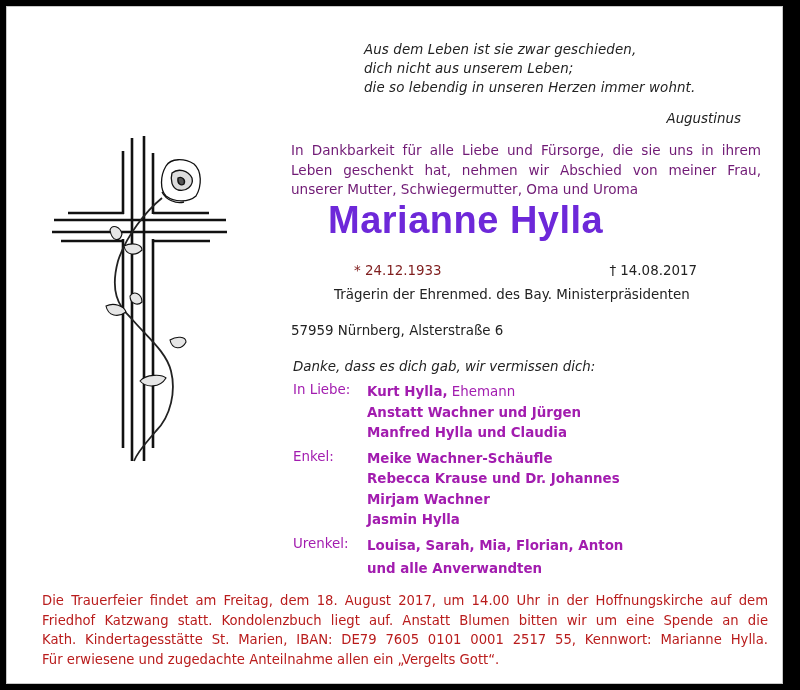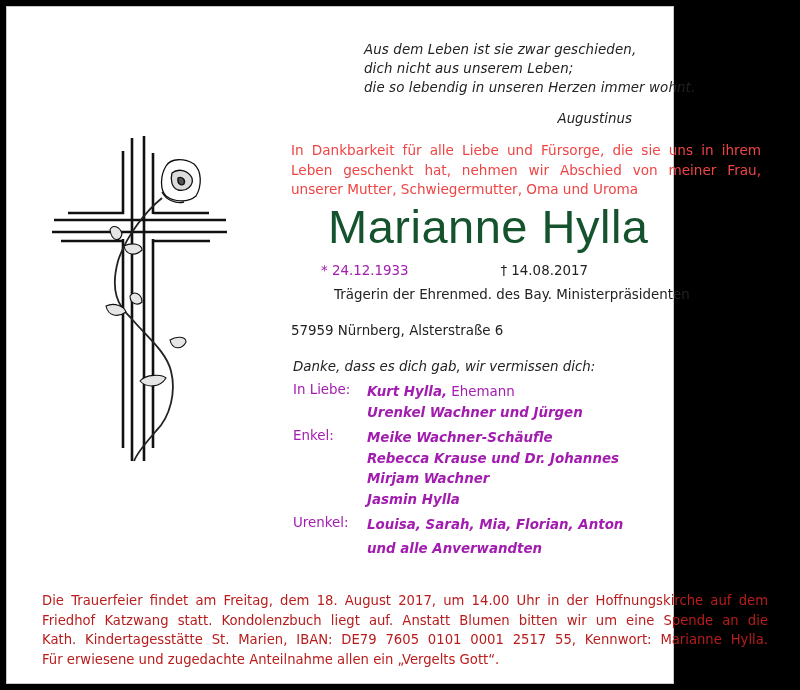--- a/index.html
+++ b/index.html
@@ -3,52 +3,52 @@
 <meta charset="utf-8">
 <style>
   html, body { margin: 0; padding: 0; }
   body {
     width: 800px; height: 690px; background: #000;
     position: relative; overflow: hidden;
     font-family: "DejaVu Sans", sans-serif;
     color: #1a1a1a;
   }
   .card {
-    position: absolute; left: 6px; top: 6px; width: 668px; height: 678px;
+    position: absolute; left: 6px; top: 6px; width: 777px; height: 678px;
     background: #fff; box-shadow: inset 0 0 0 1px #c8c8c8;
   }
   .abs { position: absolute; white-space: nowrap; }
   .quote {
     left: 358px; top: 34px; font-style: italic; font-size: 13.4px;
     line-height: 19px; color: #222; letter-spacing: 0.1px;
   }
   .quote .line { display: block; }
   .quote-author {
     right: 42px; top: 105px; font-style: italic; font-size: 13.4px; color: #222;
   }
   .intro {
     left: 285px; top: 135px; width: 470px; font-size: 13.6px; line-height: 19.5px;
-    color: #ef4444; white-space: normal; text-align: justify; text-align-last: left;
+    color: #701a75; white-space: normal; text-align: justify; text-align-last: left;
   }
   .intro .line { display: block; text-align-last: justify; }
   .intro .line.last { text-align-last: left; }
   .name {
     left: 322px; top: 193px; font-family: "Liberation Sans", sans-serif;
-    font-weight: normal; font-size: 47px; letter-spacing: 0.5px; color: #14532d;
+    font-weight: bold; font-size: 38px; letter-spacing: 0.5px; color: #6d28d9;
   }
-  .birth { left: 315px; top: 257px; font-size: 13.4px; color: #a21caf; }
+  .birth { left: 348px; top: 257px; font-size: 13.4px; color: #7f1d1d; }
   .death { right: 86px; top: 257px; font-size: 13.4px; color: #222; }
   .honor { left: 328px; top: 281px; font-size: 13.4px; color: #222; }
   .address { left: 285px; top: 317px; font-size: 13.4px; color: #222; }
   .thanks { left: 287px; top: 353px; font-size: 13.4px; font-style: italic; color: #222; }
   .family { left: 287px; top: 376px; font-size: 13.4px; color: #a21caf; }
   .fam-group { display: flex; margin-bottom: 5px; }
   .fam-label { width: 74px; }
   .fam-names .row { display: block; line-height: 20.5px; }
-  .fam-names .b { font-weight: bold; font-style: italic; }
+  .fam-names .b { font-weight: bold; }
   .footer {
     left: 36px; top: 585px; width: 726px; font-size: 13.2px; line-height: 19.5px;
     color: #b91c1c; white-space: normal;
   }
   .footer .line { display: block; text-align-last: justify; text-align: justify; }
   .footer .line.last { text-align-last: left; }
   .cross { position: absolute; left: 40px; top: 125px; width: 190px; height: 335px; }
 </style>
 </head>
 <body>
@@ -113,21 +113,22 @@
   <div class="abs honor">Trägerin der Ehrenmed. des Bay. Ministerpräsidenten</div>
   <div class="abs address">57959 Nürnberg, Alsterstraße 6</div>
 
   <div class="abs thanks">Danke, dass es dich gab, wir vermissen dich:</div>
 
   <div class="abs family">
     <div class="fam-group">
       <div class="fam-label">In Liebe:</div>
       <div class="fam-names">
         <span class="row"><span class="b">Kurt Hylla,</span><span> Ehemann</span></span>
-        <span class="row b">Urenkel Wachner und Jürgen</span>
+        <span class="row b">Anstatt Wachner und Jürgen</span>
+        <span class="row b">Manfred Hylla und Claudia</span>
       </div>
     </div>
     <div class="fam-group">
       <div class="fam-label">Enkel:</div>
       <div class="fam-names">
         <span class="row b">Meike Wachner-Schäufle</span>
         <span class="row b">Rebecca Krause und Dr. Johannes</span>
         <span class="row b">Mirjam Wachner</span>
         <span class="row b">Jasmin Hylla</span>
       </div>

